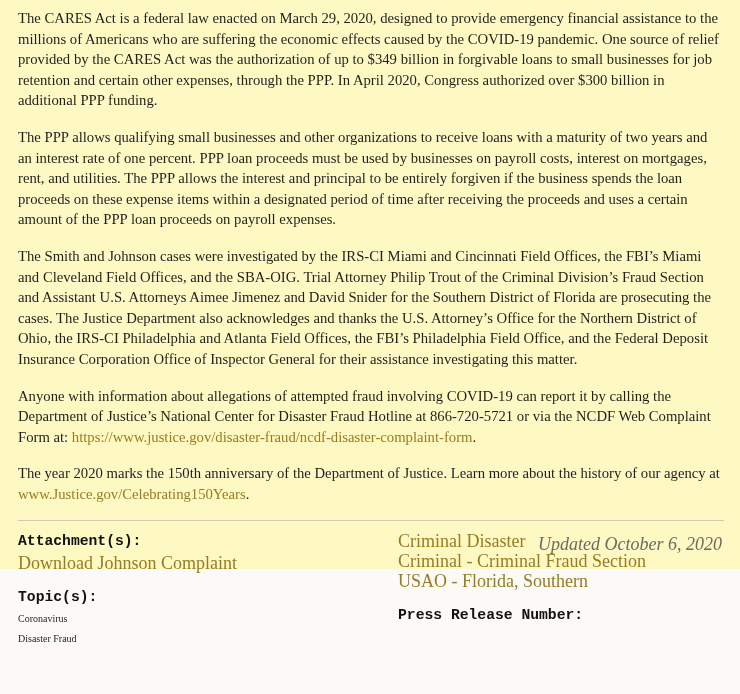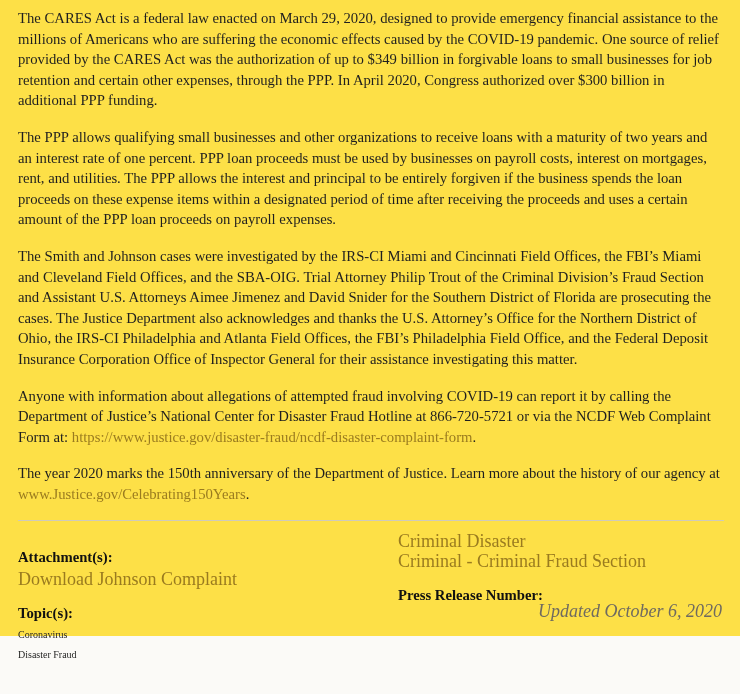--- a/index.html
+++ b/index.html
@@ -10,23 +10,23 @@
     width: 740px;
     height: 694px;
     background: #fbfaf7;
     font-family: "Liberation Serif", "DejaVu Serif", serif;
     color: #222222;
     overflow: hidden;
   }
   .page {
     box-sizing: border-box;
     width: 740px;
-    height: 636px;
+    height: 569px;
     padding: 8px 16px 0 18px;
-    background: #fde047;
+    background: #fef9c3;
     position: relative;
   }
   p.body-para {
     font-size: 14.7px;
     line-height: 20.6px;
     margin: 0 0 16px 0;
     text-align: left;
     color: #1f1f1f;
   }
   a.link {
@@ -50,22 +50,23 @@
     width: 380px;
     padding-right: 10px;
   }
   .meta-col.right {
     width: 320px;
   }
   .meta-heading {
     font-size: 14.7px;
     font-weight: bold;
     color: #111111;
-    margin: 16px 0 2px 0;
+    margin: 0 0 2px 0;
     line-height: 20px;
+    font-family: Liberation Mono, monospace;
   }
   .meta-heading.spaced {
     margin-top: 14px;
   }
   .meta-value {
     font-size: 10px;
     line-height: 20px;
     color: #1f1f1f;
     margin: 0;
   }
@@ -108,20 +109,21 @@
 
       <div class="meta-heading spaced">Topic(s):</div>
       <div class="meta-value">Coronavirus</div>
       <div class="meta-value">Disaster Fraud</div>
 
     </div>
 
     <div class="meta-col right">
       <a class="meta-link" href="#">Criminal Disaster</a>
       <a class="meta-link" href="#">Criminal - Criminal Fraud Section</a>
+      <a class="meta-link" href="#">USAO - Florida, Southern</a>
 
       <div class="meta-heading spaced">Press Release Number:</div>
 
     </div>
 
   </div>
 
   <div class="updated">Updated October 6, 2020</div>
 
 </div>

